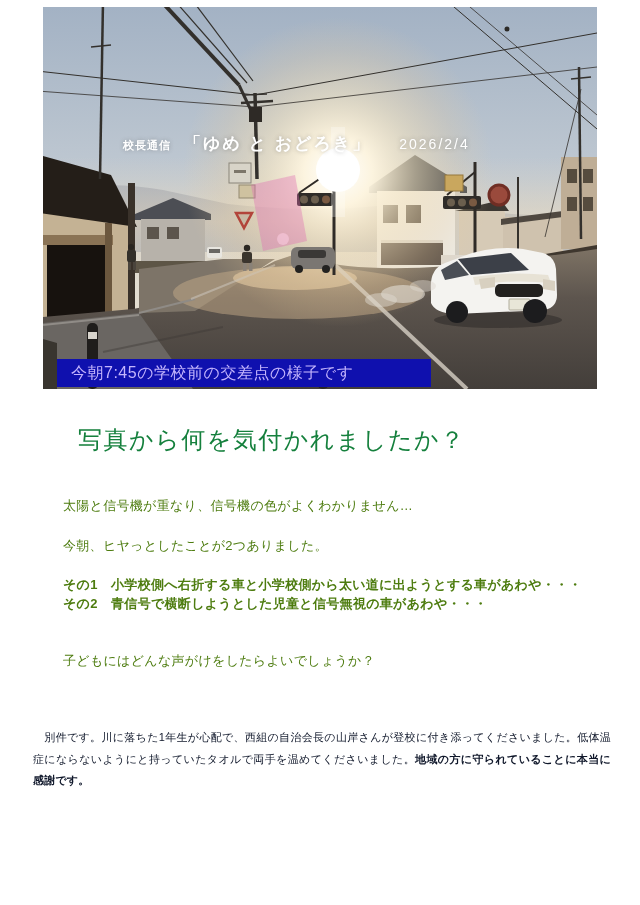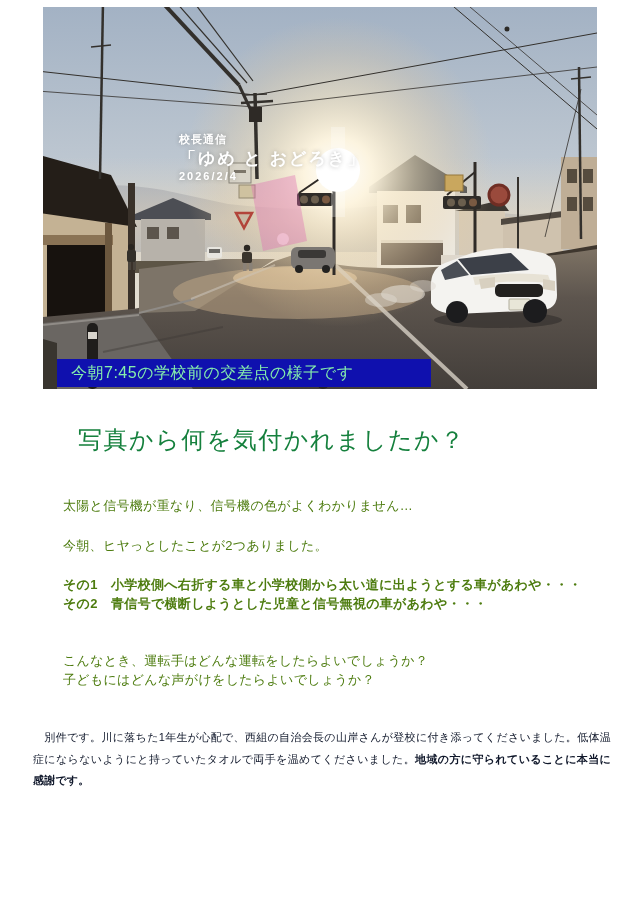--- a/index.html
+++ b/index.html
@@ -10,25 +10,24 @@
   }
   .photo{
     position:absolute;left:43px;top:7px;width:554px;height:382px;
     overflow:hidden;background:#aebcc9;
   }
   .photo svg{position:absolute;left:0;top:0;display:block;}
   .photo-header{
     position:absolute;left:80px;top:125px;display:flex;align-items:baseline;
     color:#ffffff;white-space:nowrap;z-index:5;
     text-shadow:0 0 4px rgba(60,60,60,.35);
-    flex-direction:column;
   }
   .photo-header .prefix{font-size:11px;font-weight:700;letter-spacing:1px;}
   .photo-header .title{font-size:17px;font-weight:700;letter-spacing:2px;margin-left:13px;}
-  .photo-header .date{font-size:11px;font-weight:700;letter-spacing:2px;margin-left:56px;}
+  .photo-header .date{font-size:14px;font-weight:400;letter-spacing:2px;margin-left:28px;}
   .photo-caption{
     position:absolute;left:14px;top:352px;width:374px;height:28px;z-index:5;
     background:#0f10ae;color:#ffffff;font-size:16px;font-weight:500;
     letter-spacing:.5px;line-height:28px;padding-left:14px;box-sizing:border-box;
     white-space:nowrap;
   }
   .q-heading{
     position:absolute;left:78px;top:424px;font-size:24px;color:#15803d;
     letter-spacing:1.5px;white-space:nowrap;
   }
@@ -233,32 +232,31 @@
       <rect x="276" y="352" width="8" height="5" fill="#6a645c"></rect>
     </g>
   </svg>
 
   <div class="photo-header">
     <span class="prefix">校長通信</span>
     <span class="title">「ゆめ と おどろき」</span>
     <span class="date">2026/2/4</span>
   </div>
 
-  <div class="photo-caption" style="background: rgb(15, 16, 174); color: #86efac;">今朝7:45の学校前の交差点の様子です</div>
+  <div class="photo-caption" style="background: rgb(15, 16, 174); color: #c4b5fd;">今朝7:45の学校前の交差点の様子です</div>
 </div>
 
 <div class="q-heading">写真から何を気付かれましたか？</div>
 
 <div class="p p-observation">太陽と信号機が重なり、信号機の色がよくわかりません…</div>
 
 <div class="p p-intro">今朝、ヒヤっとしたことが2つありました。</div>
 
 <div class="p p-incidents">
   <div>その1　小学校側へ右折する車と小学校側から太い道に出ようとする車があわや・・・</div>
   <div>その2　青信号で横断しようとした児童と信号無視の車があわや・・・</div>
 </div>
 
 <div class="p p-questions">
-  <div>こんなとき、運転手はどんな運転をしたらよいでしょうか？</div>
   <div>子どもにはどんな声がけをしたらよいでしょうか？</div>
 </div>
 
 <div class="p-note"><span>　別件です。川に落ちた1年生が心配で、西組の自治会長の山岸さんが登校に付き添ってくださいました。低体温症にならないようにと持っていたタオルで両手を温めてくださいました。</span><strong>地域の方に守られていることに本当に感謝です。</strong></div>
 
 </body></html>

